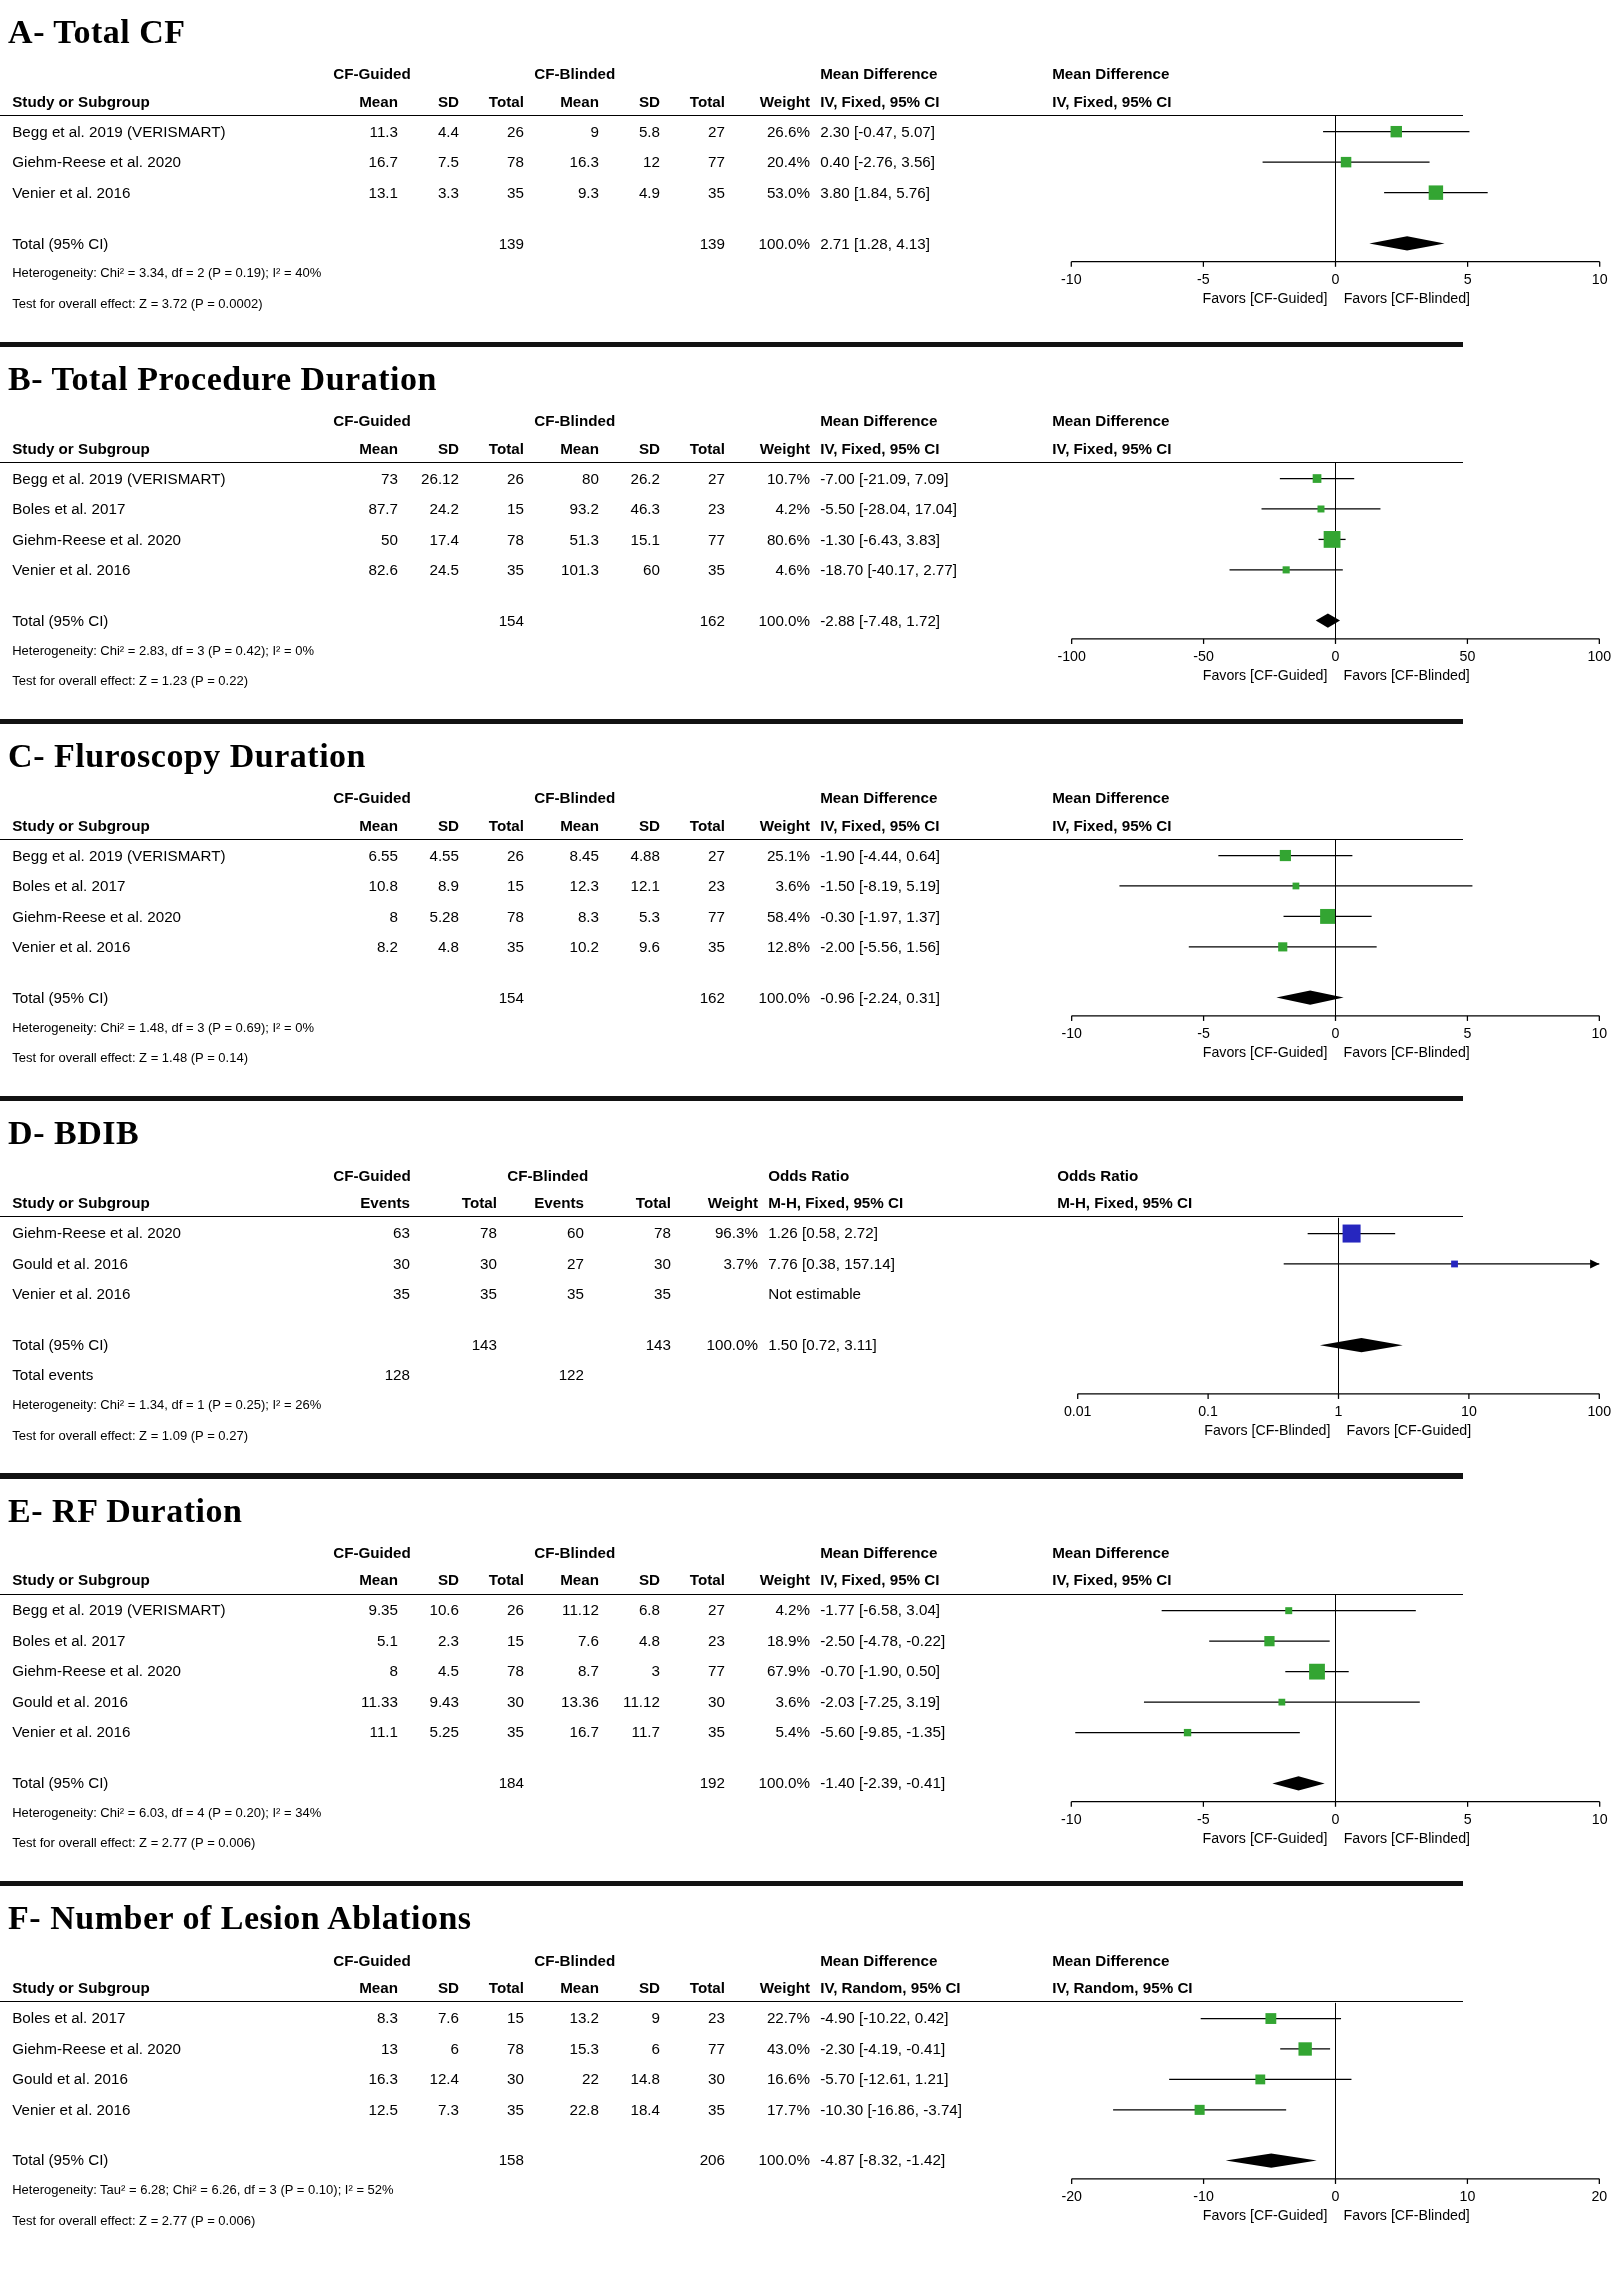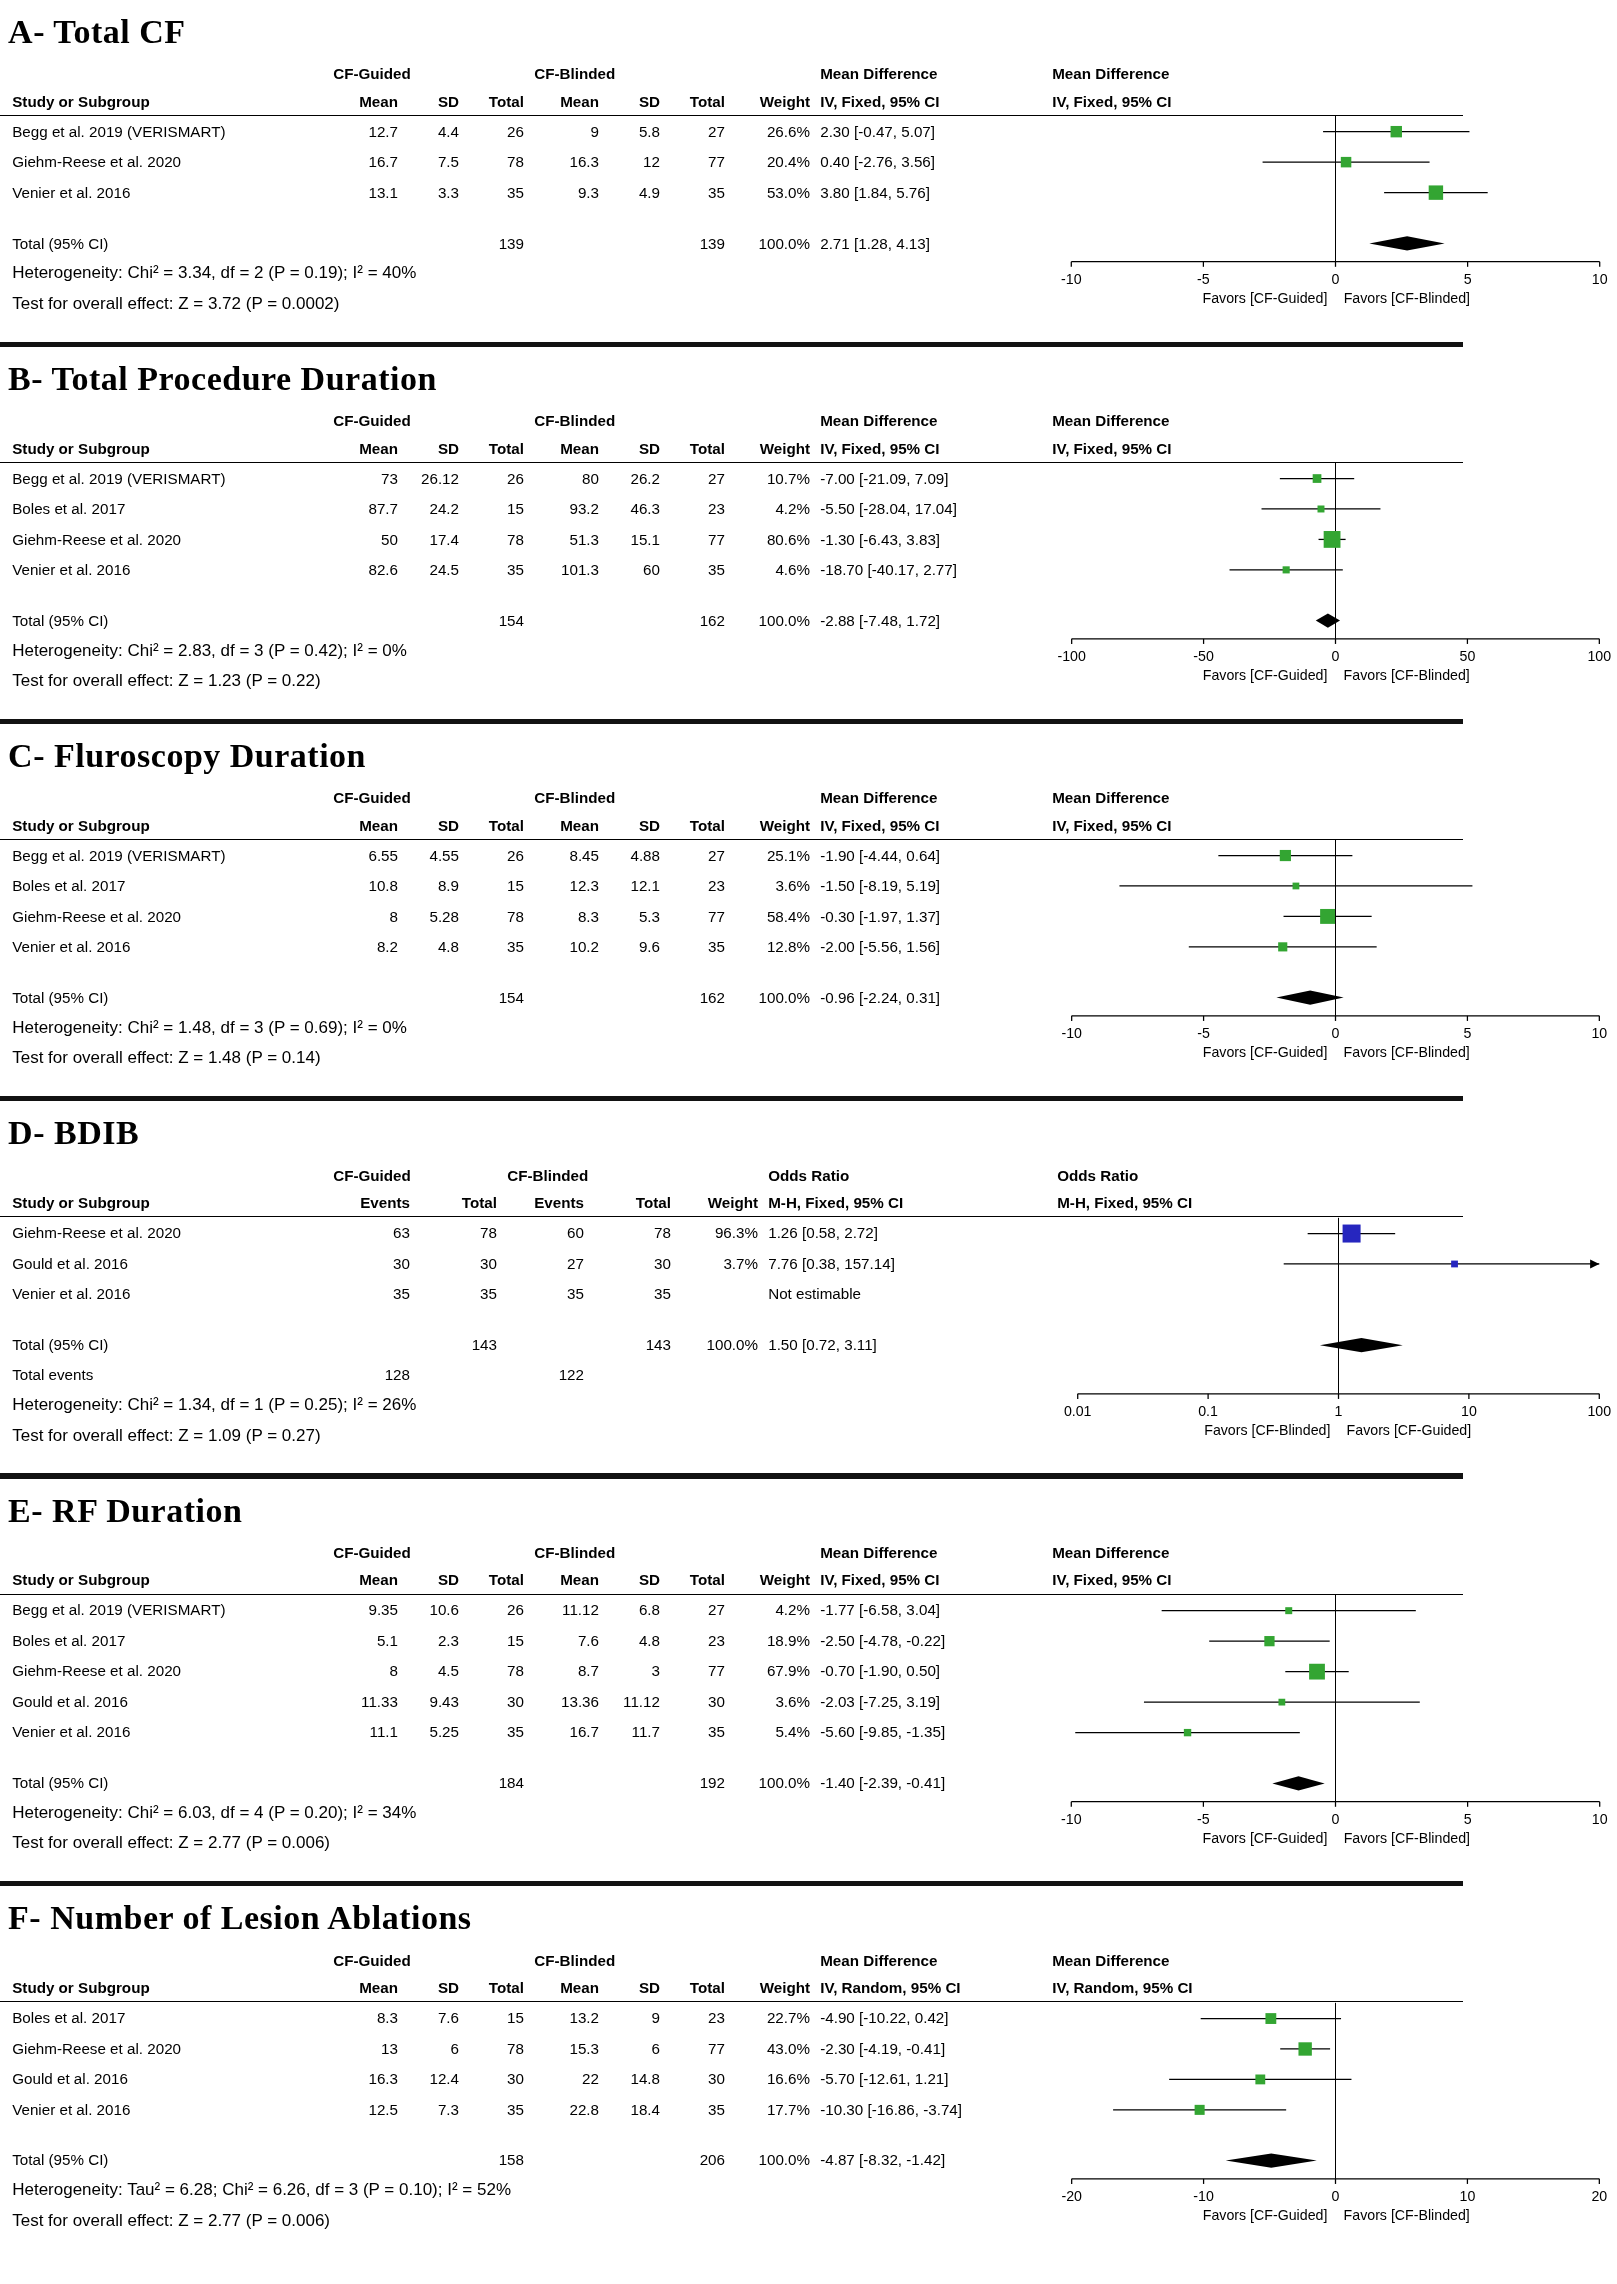--- a/index.html
+++ b/index.html
@@ -12,21 +12,21 @@
   .hdr{font-weight:bold;height:27.4px}
   .bold{font-weight:normal}
   .cols-meansd{grid-template-columns:321px 75px 61px 65px 75px 61px 65px 85px 232px 1fr}
   .cols-events{grid-template-columns:321px 87px 87px 87px 87px 87px 289px 1fr}
   .cell{white-space:nowrap;overflow:visible}
   .c{text-align:left}
   .num{text-align:right;padding-right:10.2px}
   .ci{text-align:left;padding-right:16.3px}
   .header-rule{height:0;border-top:1.5px solid #000;margin-left:-12.2px;width:calc(100% + 12.2px)}
   .spacer-row{height:20.3px}
-  .note{font-size:17px;height:30.5px;line-height:30.5px;white-space:nowrap}
+  .note{font-size:13px;height:30.5px;line-height:30.5px;white-space:nowrap}
   .panel-divider{height:5.1px;background:#121212;margin:2px 0}
   svg.plot{position:absolute;top:0;left:0;overflow:visible}
   svg text{font-family:"Liberation Sans",sans-serif;font-size:28px;fill:#000}
 </style>
 </head>
 <body>
 
 <div id="fig">
   <div id="panels">
       <section class="panel">
@@ -48,21 +48,21 @@
             <div class="cell num">Mean</div>
             <div class="cell num">SD</div>
             <div class="cell num">Total</div>
             <div class="cell num">Weight</div>
             <div class="cell c">IV, Fixed, 95% CI</div>
             <div class="cell c">IV, Fixed, 95% CI</div>
           </div>
           <div class="header-rule"></div>
           <div class="row cols-meansd">
             <div class="cell">Begg et al. 2019 (VERISMART)</div>
-            <div class="cell num">12.7</div>
+            <div class="cell num">11.3</div>
             <div class="cell num">4.4</div>
             <div class="cell num">26</div>
             <div class="cell num">9</div>
             <div class="cell num">5.8</div>
             <div class="cell num">27</div>
             <div class="cell num">26.6%</div>
             <div class="cell ci">2.30 [-0.47, 5.07]</div>
           </div>
           <div class="row cols-meansd">
             <div class="cell">Giehm-Reese et al. 2020</div>

